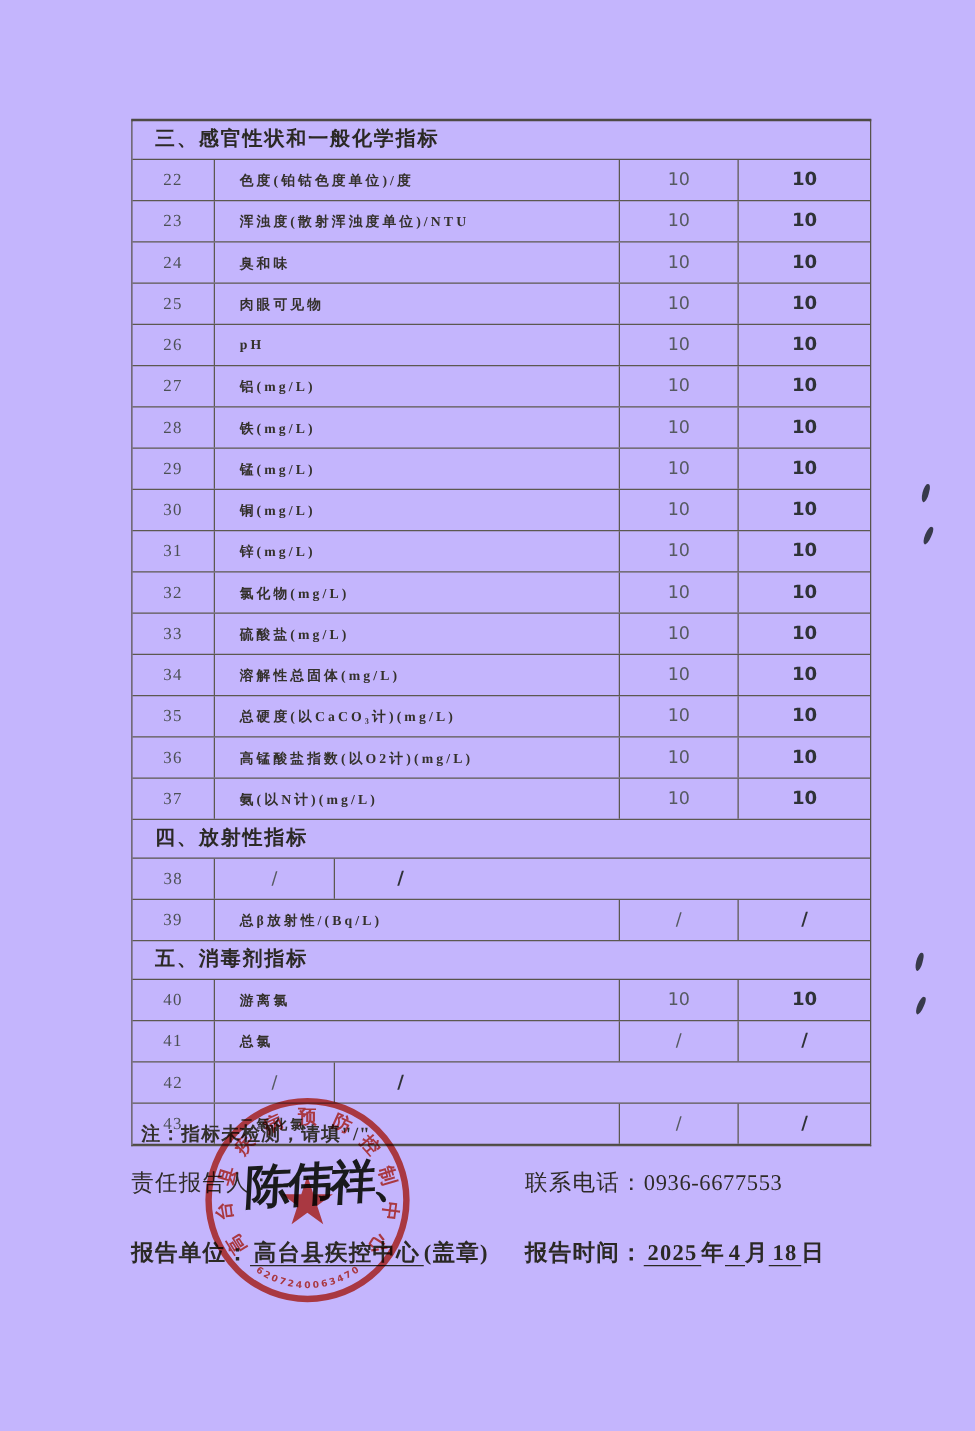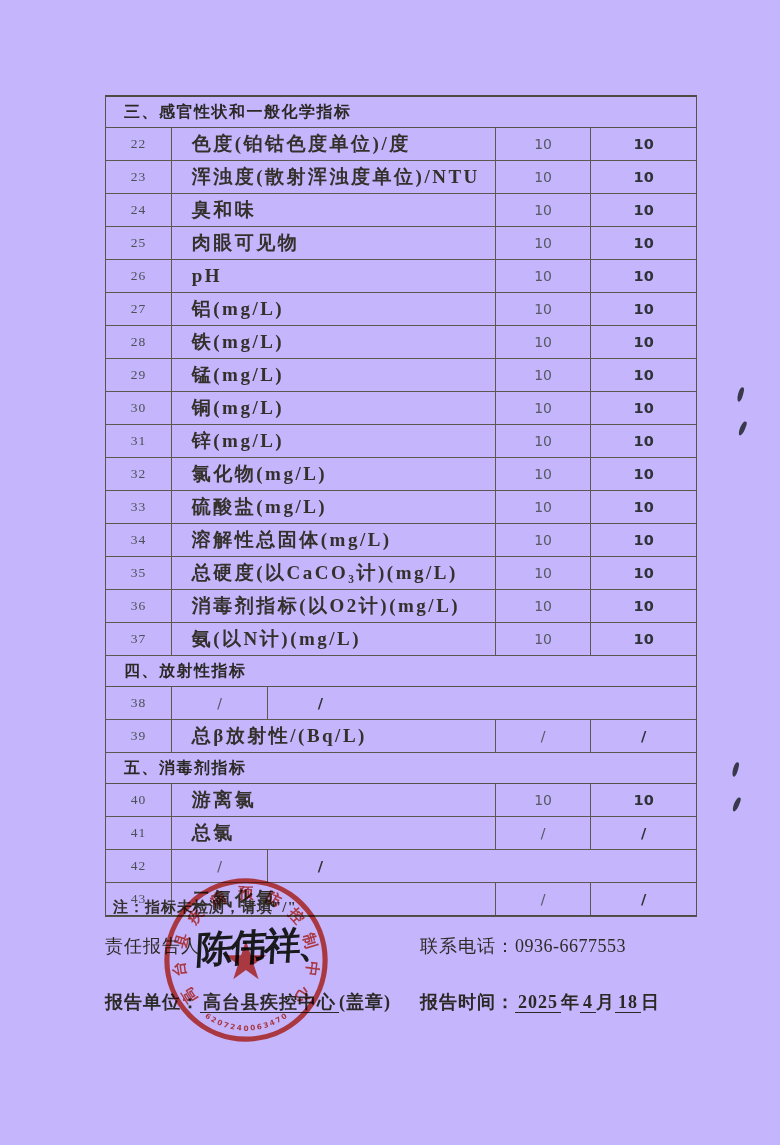--- a/index.html
+++ b/index.html
@@ -21,21 +21,21 @@
     font-size:16px;font-weight:700;letter-spacing:1.5px;
     color:#2b2925;
     border-bottom:1.5px solid #57534c;
     background:transparent;
   }
   .trow{display:flex;height:32px;border-bottom:1.5px solid #5c5850;}
   .trow:last-child{border-bottom:1.5px solid #4d4a44;}
   .cell{box-sizing:border-box;display:flex;align-items:center;}
   .c-no{width:65px;justify-content:center;font-size:13.5px;color:#4c5055;letter-spacing:1px;}
   .c-name{width:325px;border-left:1.5px solid #5c5850;padding-left:20px;
-          font-size:19px;letter-spacing:2.5px;color:#34312c;font-weight:600;}
+          font-size:11px;letter-spacing:2.5px;color:#34312c;font-weight:600;}
   .c-v1{width:96px;border-left:1.5px solid #5c5850;justify-content:center;
         font-size:14px;color:#565a61;font-family:"DejaVu Sans","Liberation Sans",sans-serif;}
   .c-v2{width:106px;border-left:1.5px solid #5c5850;justify-content:center;
         font-size:14.5px;font-weight:700;color:#2f3237;font-family:"DejaVu Sans","Liberation Sans",sans-serif;}
   
   .note-line{position:absolute;left:113px;top:898px;font-size:15px;font-weight:700;
              letter-spacing:1px;color:#33302b;}
   .reporter-line{position:absolute;left:105px;top:934px;width:660px;font-size:18px;
                  font-weight:400;letter-spacing:1px;color:#2e2b27;}
   .phone-block{position:absolute;left:315px;top:0;}
@@ -150,21 +150,21 @@
         <div class="cell c-v2">10</div>
       </div>
       <div class="trow">
         <div class="cell c-no">35</div>
         <div class="cell c-name">总硬度(以CaCO₃计)(mg/L)</div>
         <div class="cell c-v1">10</div>
         <div class="cell c-v2">10</div>
       </div>
       <div class="trow">
         <div class="cell c-no">36</div>
-        <div class="cell c-name">消毒剂指标(以O2计)(mg/L)</div>
+        <div class="cell c-name">高锰酸盐指数(以O2计)(mg/L)</div>
         <div class="cell c-v1">10</div>
         <div class="cell c-v2">10</div>
       </div>
       <div class="trow">
         <div class="cell c-no">37</div>
         <div class="cell c-name">氨(以N计)(mg/L)</div>
         <div class="cell c-v1">10</div>
         <div class="cell c-v2">10</div>
       </div>
       <div class="sec-header">四、放射性指标</div>

